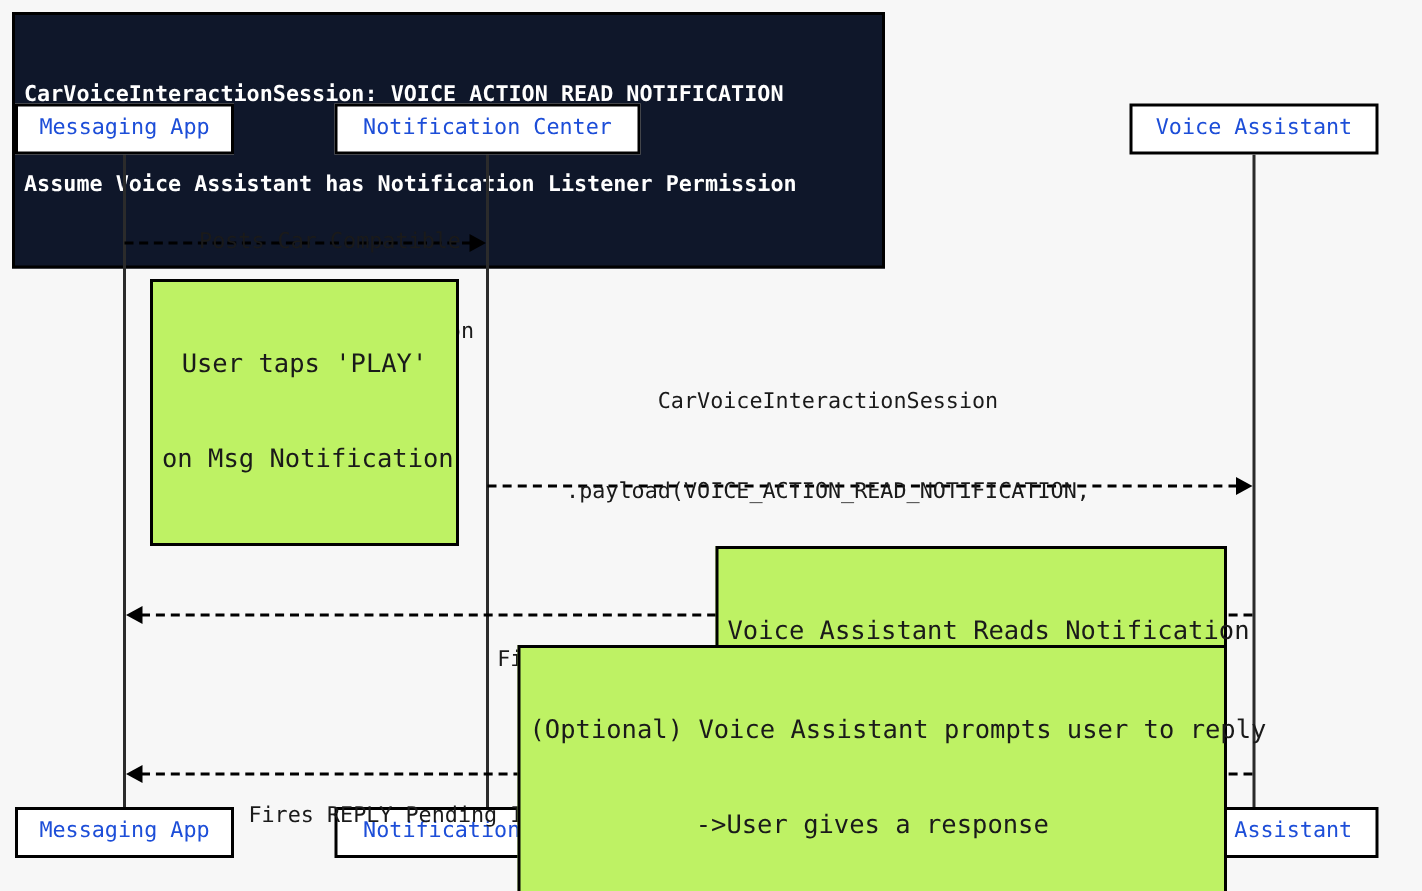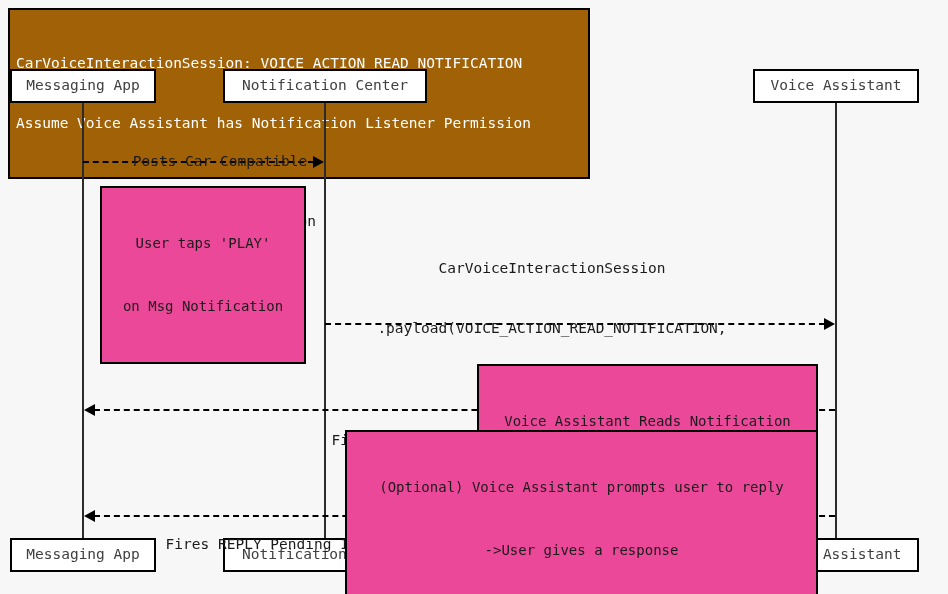--- a/index.html
+++ b/index.html
@@ -18,60 +18,61 @@
     width: 948px;
     height: 594px;
   }
   
   .title-banner {
     position: absolute;
     left: 8px;
     top: 8px;
     width: 582px;
     box-sizing: border-box;
-    background: #a16207;
+    background: #0f172a;
     border: 2px solid #000000;
     color: #ffffff;
     font-size: 14.5px;
     line-height: 20px;
     padding: 3px 6px 4px 6px;
     white-space: pre;
     letter-spacing: 0px;
+    font-weight: bold;
   }
   .title-banner .tline { display: block; }
 
   
   .participant {
     position: absolute;
     box-sizing: border-box;
     background: #ffffff;
     border: 2px solid #000000;
-    color: #404040;
+    color: #1d4ed8;
     font-size: 14.5px;
     line-height: 28px;
     height: 34px;
     text-align: center;
     white-space: pre;
   }
 
   
   .lifeline {
     position: absolute;
     width: 2px;
     background: #2b2b2b;
   }
 
   
   .note {
     position: absolute;
     box-sizing: border-box;
-    background: #ec4899;
+    background: #bef264;
     border: 2px solid #000000;
     color: #1a1a1a;
-    font-size: 14px;
+    font-size: 17px;
     line-height: 21px;
     text-align: center;
     white-space: pre;
     padding: 3px 6px;
     z-index: 4;
   }
   .note .nline { display: block; }
 
   
   .msg-label {

